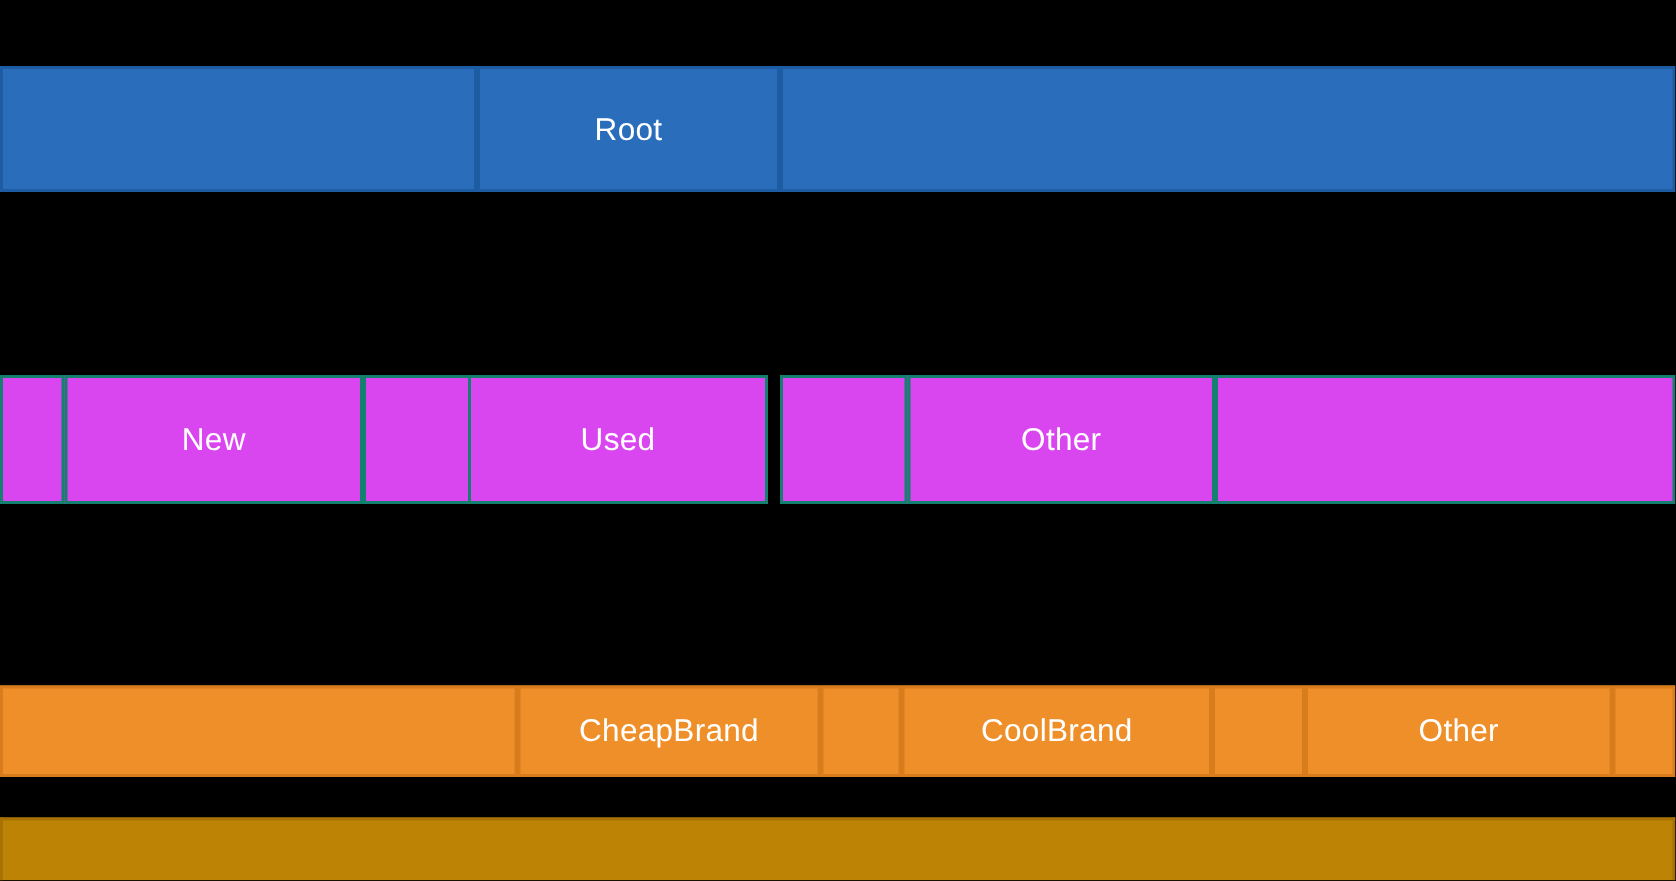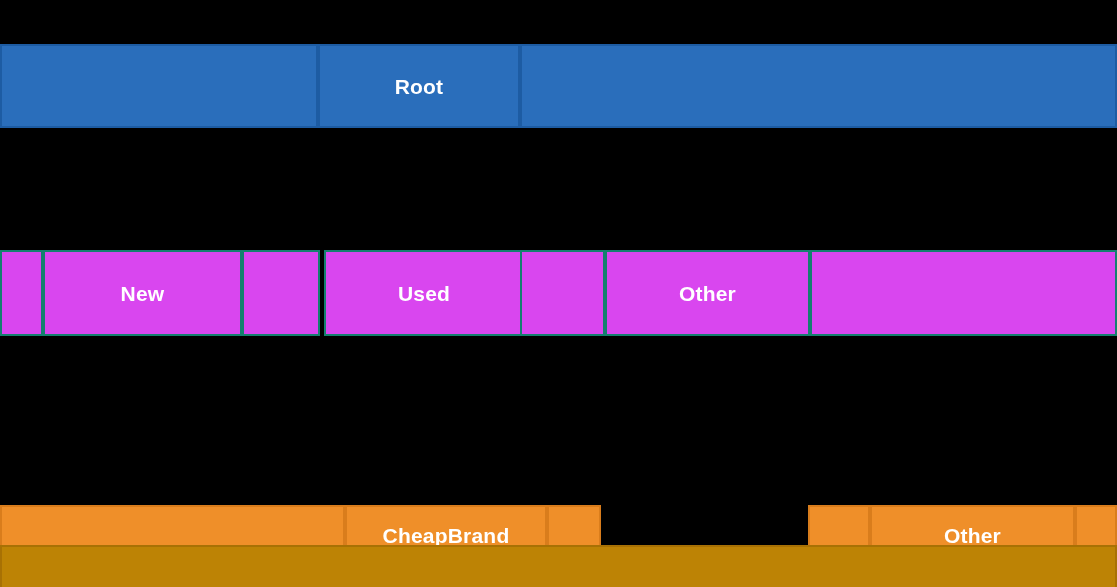--- a/index.html
+++ b/index.html
@@ -18,21 +18,20 @@
     width: 1117px;
     height: 587px;
     background: #000000;
     overflow: hidden;
   }
 
   .icicle-row {
     position: absolute;
     left: 0;
     width: 100%;
-    font-weight: bold;
   }
 
   .icicle-node {
     position: absolute;
     top: 0;
     height: 100%;
     box-sizing: border-box;
     display: flex;
     align-items: center;
     justify-content: center;
@@ -108,42 +107,45 @@
     <div class="icicle-row level-category" style="top: 250px; height: 86px;">
       <div class="icicle-node seg-edge" style="left: 0px; width: 43px;">
         <span class="node-label"></span>
       </div>
       <div class="icicle-node seg-edge" style="left: 43px; width: 199px;">
         <span class="node-label">New</span>
       </div>
       <div class="icicle-node seg-edge" style="left: 242px; width: 78px;">
         <span class="node-label"></span>
       </div>
-      <div class="icicle-node seg-edge" style="left: 324px; width: 200px; justify-content: center;">
+      <div class="icicle-node seg-edge" style="left: 312px; width: 200px; justify-content: center;">
         <span class="node-label">Used</span>
       </div>
       <div class="icicle-node seg-edge" style="left: 520px; width: 85px;">
         <span class="node-label"></span>
       </div>
       <div class="icicle-node seg-edge" style="left: 605px; width: 205px;">
         <span class="node-label">Other</span>
       </div>
       <div class="icicle-node seg-edge" style="left: 810px; width: 307px;">
         <span class="node-label"></span>
       </div>
     </div>
-    <div class="icicle-row level-brand" style="top: 457px; height: 61px; margin-top: 48px;">
+    <div class="icicle-row level-brand" style="top: 457px; height: 61px;">
       <div class="icicle-node seg-edge" style="left: 0px; width: 345px;">
         <span class="node-label"></span>
       </div>
       <div class="icicle-node seg-edge" style="left: 345px; width: 202px;">
         <span class="node-label">CheapBrand</span>
       </div>
       <div class="icicle-node seg-edge" style="left: 547px; width: 54px;">
         <span class="node-label"></span>
+      </div>
+      <div class="icicle-node seg-edge" style="left: 601px; width: 207px;">
+        <span class="node-label">CoolBrand</span>
       </div>
       <div class="icicle-node seg-edge" style="left: 808px; width: 62px;">
         <span class="node-label"></span>
       </div>
       <div class="icicle-node seg-edge" style="left: 870px; width: 205px;">
         <span class="node-label">Other</span>
       </div>
       <div class="icicle-node seg-edge" style="left: 1075px; width: 42px;">
         <span class="node-label"></span>
       </div>

